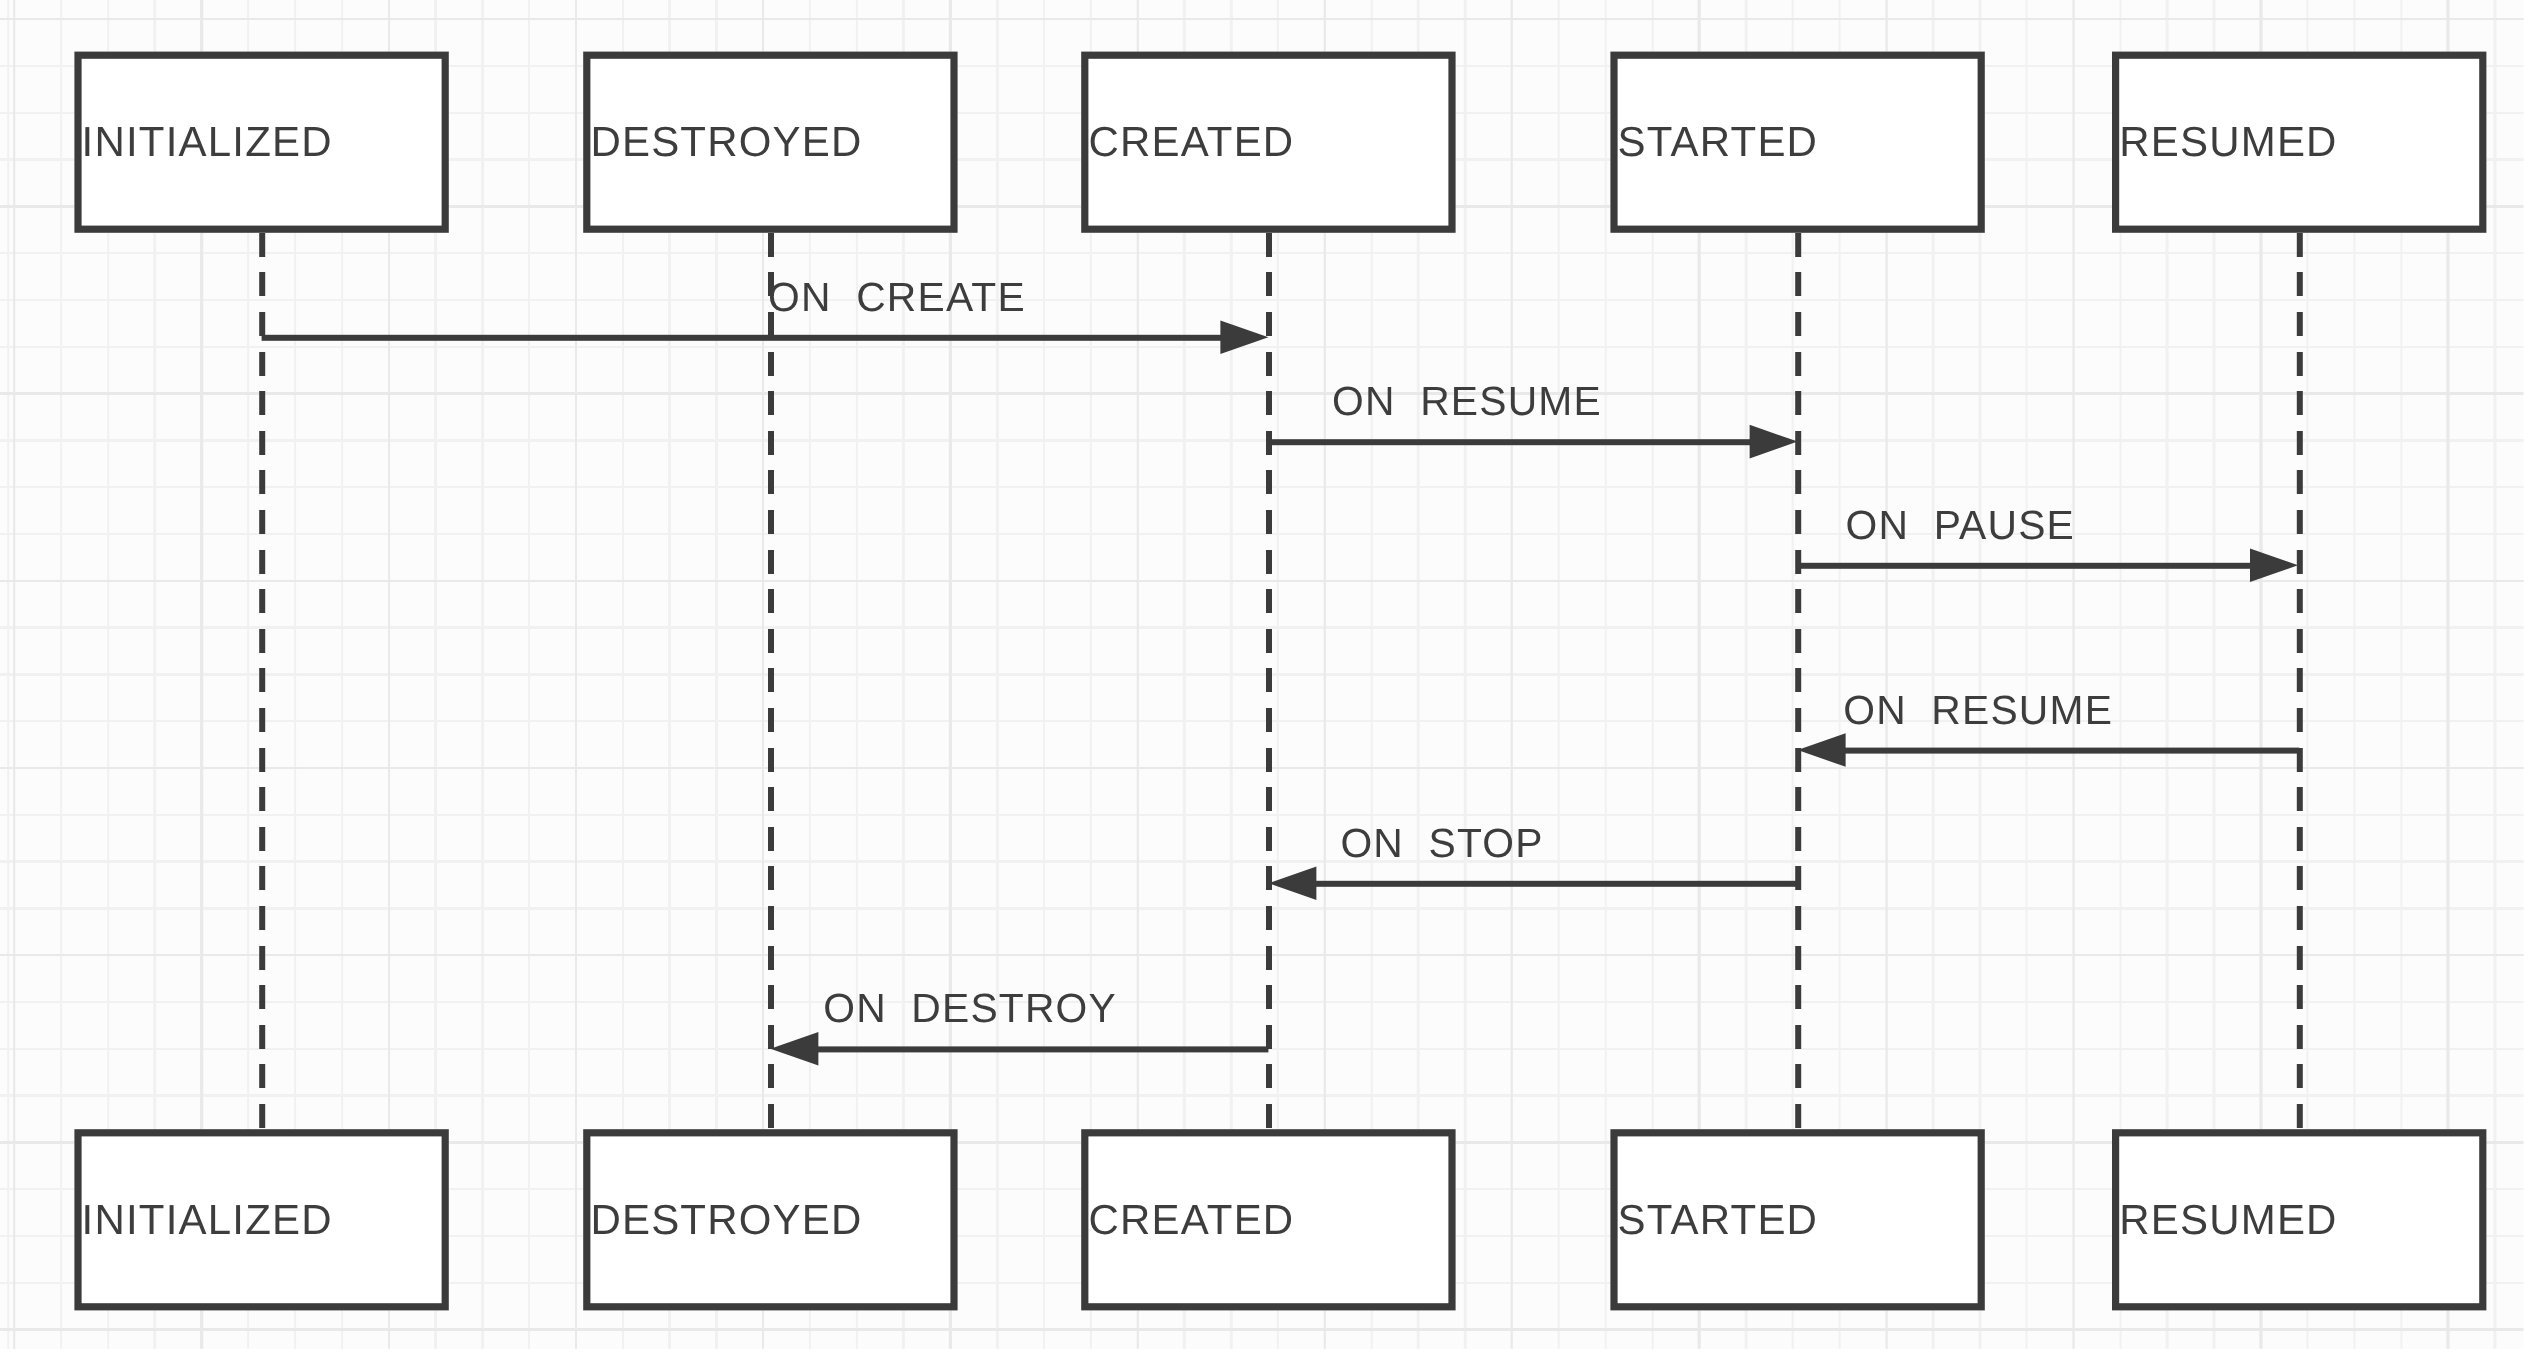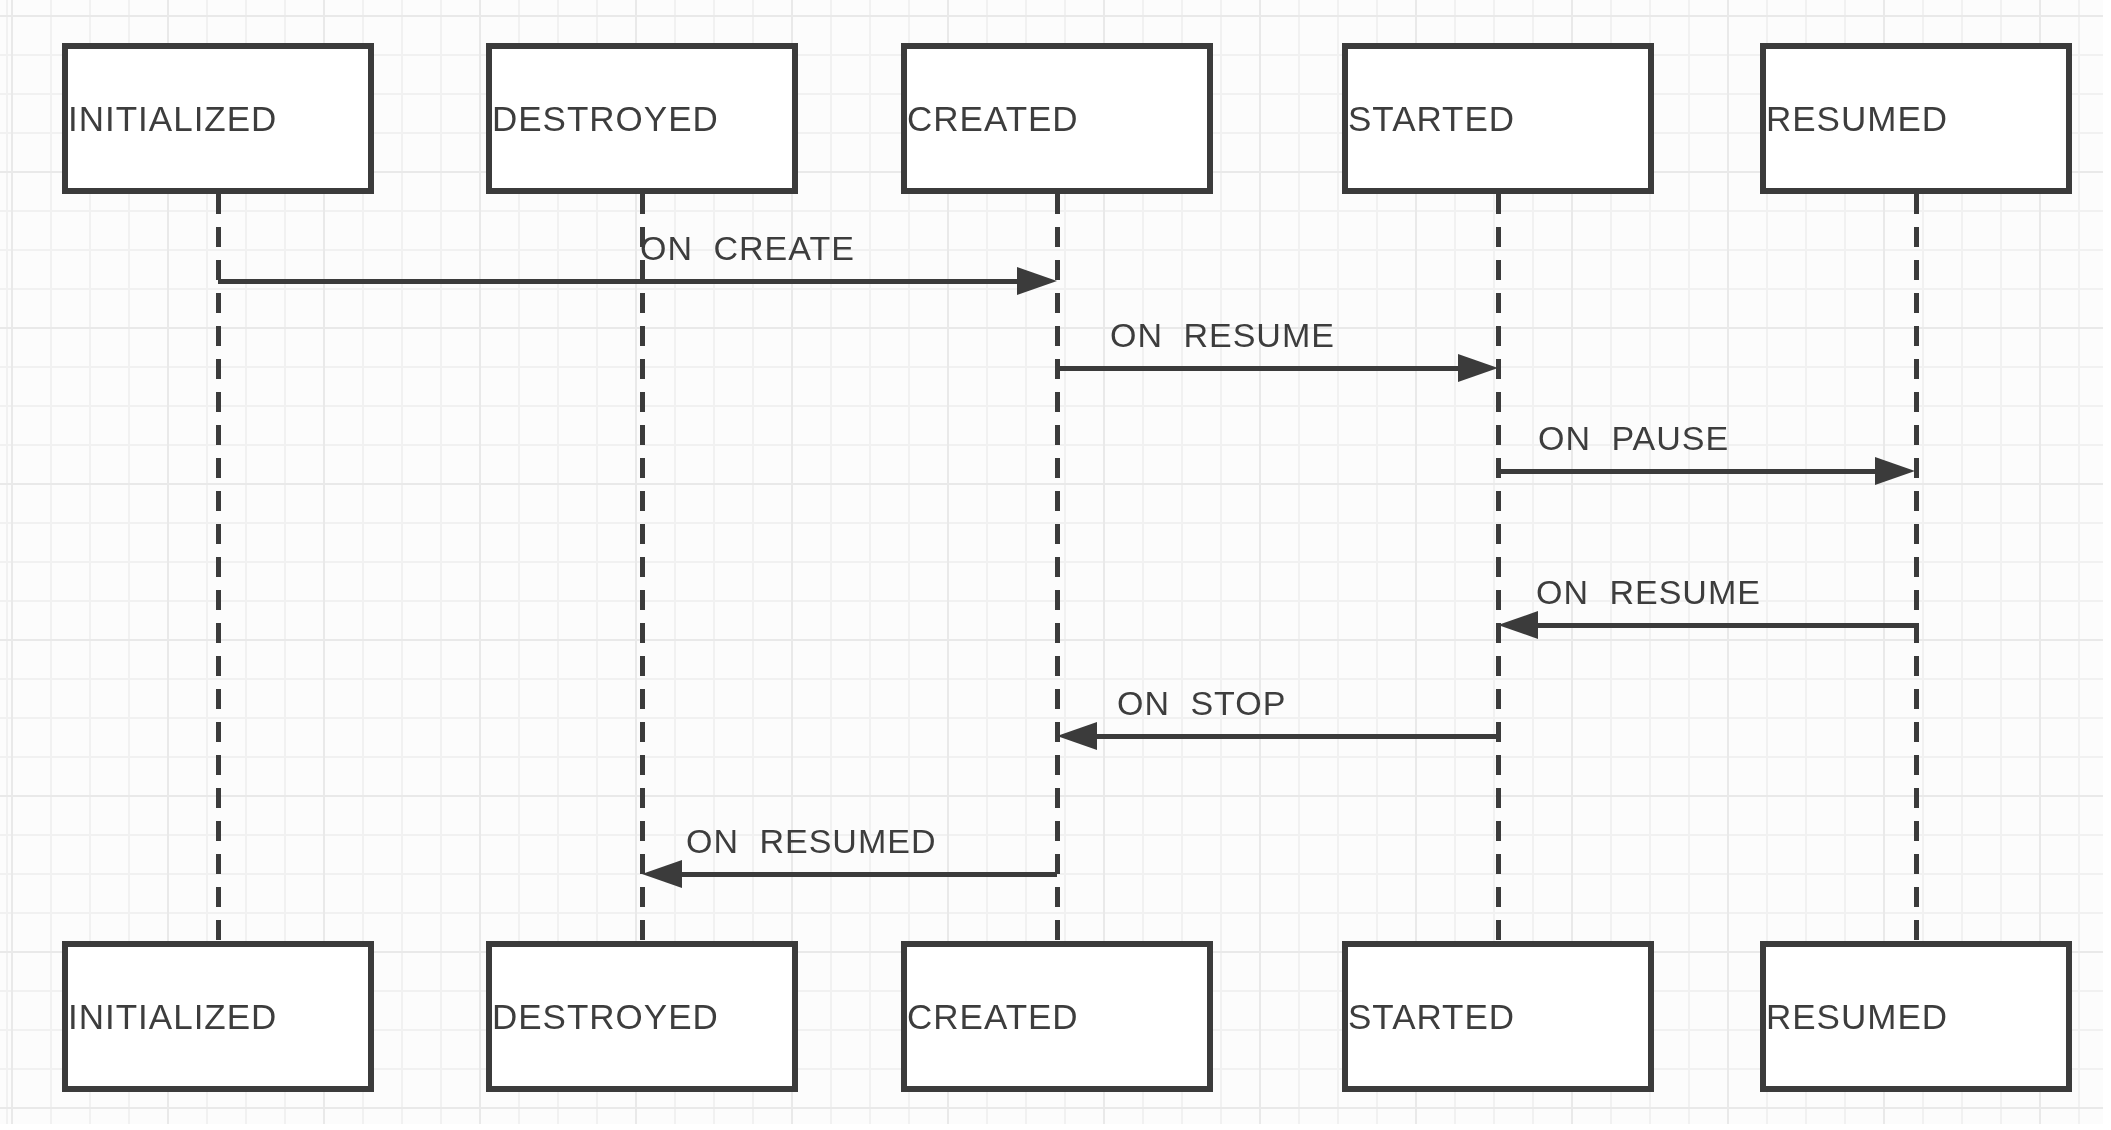--- a/index.html
+++ b/index.html
@@ -132,21 +132,21 @@
     <div class="msg-line" style="left:1536px; top:623px; width:380px;"></div>
   </div>
 
   <div>
     <div class="msg-label" style="left:1117px; top:684px;">ON STOP</div>
     <div class="arrow-left" style="left:1057px; top:722px;"></div>
     <div class="msg-line" style="left:1095px; top:734px; width:403px;"></div>
   </div>
 
   <div>
-    <div class="msg-label" style="left:686px; top:822px;">ON RESUMED</div>
+    <div class="msg-label" style="left:686px; top:822px;">ON DESTROY</div>
     <div class="arrow-left" style="left:642px; top:860px;"></div>
     <div class="msg-line" style="left:680px; top:872px; width:377px;"></div>
   </div>
 
   <div class="state-box" style="left:62px; top:941px;">
     <span class="state-label">INITIALIZED</span>
   </div>
   <div class="state-box" style="left:486px; top:941px;">
     <span class="state-label">DESTROYED</span>
   </div>

